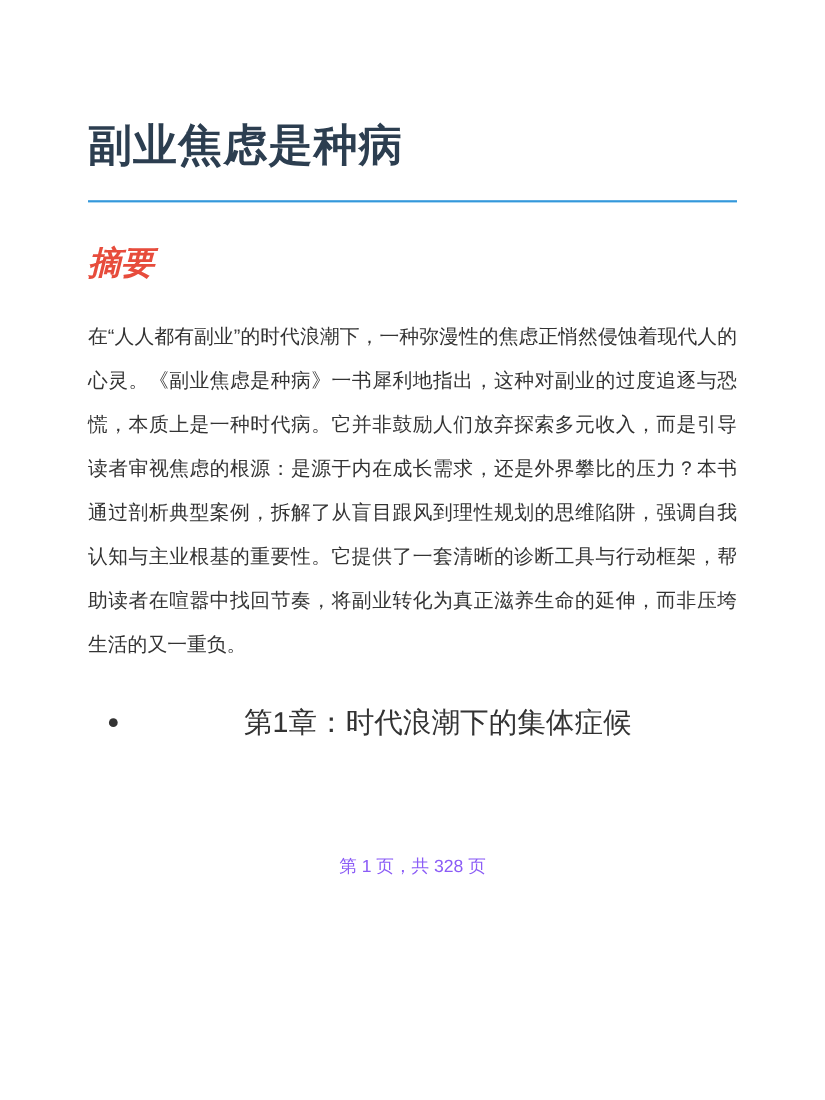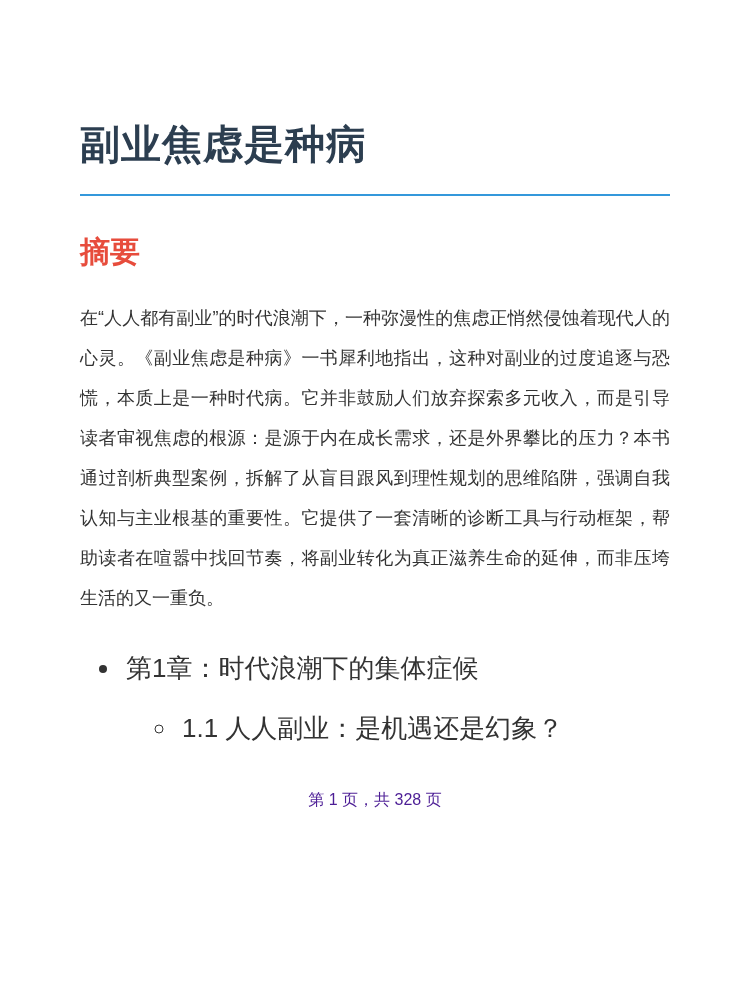--- a/index.html
+++ b/index.html
@@ -4,21 +4,21 @@
 <style>
   html, body {
     margin: 0;
     padding: 0;
     background: #ffffff;
   }
   .page {
     position: relative;
     width: 750px;
     height: 832px;
-    margin: 12px auto;
+    margin: 0 auto;
     background: #ffffff;
     box-sizing: border-box;
     padding: 108px 80px 0 80px;
     font-family: "Liberation Sans", "DejaVu Sans", sans-serif;
     color: #333333;
     overflow: hidden;
   }
   .doc-title {
     margin: 0;
     font-size: 40px;
@@ -28,76 +28,73 @@
     letter-spacing: 1px;
     padding-bottom: 26px;
     border-bottom: 2px solid #3498db;
   }
   .section-heading {
     margin: 38px 0 0 0;
     font-size: 30px;
     line-height: 1.2;
     font-weight: 700;
     color: #e74c3c;
+    font-style: italic;
   }
   .abstract-body {
     margin: 28px 0 0 0;
     font-size: 18px;
     line-height: 40px;
     color: #333333;
     text-align: justify;
     text-justify: inter-ideograph;
   }
   .toc-list {
     margin: 30px 0 0 0;
     padding-left: 42px;
     list-style-type: disc;
     font-size: 26px;
     line-height: 40px;
     color: #333333;
+    text-align: center;
   }
   .toc-list > li {
     padding-left: 4px;
   }
   .toc-sublist {
     margin: 20px 0 0 0;
     padding-left: 52px;
     list-style-type: circle;
   }
   .toc-sublist > li {
     padding-left: 4px;
   }
   .page-footer {
     position: absolute;
     left: 0;
     right: 0;
     bottom: 33px;
     text-align: center;
     font-size: 16px;
-    color: #4c1d95;
+    color: #8b5cf6;
   }
 </style>
 </head>
 <body>
 
 <div class="page">
 
   <h1 class="doc-title">副业焦虑是种病</h1>
 
   <h2 class="section-heading">摘要</h2>
 
   <p class="abstract-body">在“人人都有副业”的时代浪潮下，一种弥漫性的焦虑正悄然侵蚀着现代人的心灵。《副业焦虑是种病》一书犀利地指出，这种对副业的过度追逐与恐慌，本质上是一种时代病。它并非鼓励人们放弃探索多元收入，而是引导读者审视焦虑的根源：是源于内在成长需求，还是外界攀比的压力？本书通过剖析典型案例，拆解了从盲目跟风到理性规划的思维陷阱，强调自我认知与主业根基的重要性。它提供了一套清晰的诊断工具与行动框架，帮助读者在喧嚣中找回节奏，将副业转化为真正滋养生命的延伸，而非压垮生活的又一重负。</p>
 
 
   <ul class="toc-list">
     <li>
       <span>第1章：时代浪潮下的集体症候</span>
-      <ul class="toc-sublist">
-        <li>
-          <span>1.1 人人副业：是机遇还是幻象？</span>
-        </li>
-      </ul>
     </li>
   </ul>
 
   <div class="page-footer">第 1 页，共 328 页</div>
 
 </div>
 
 </body></html>

